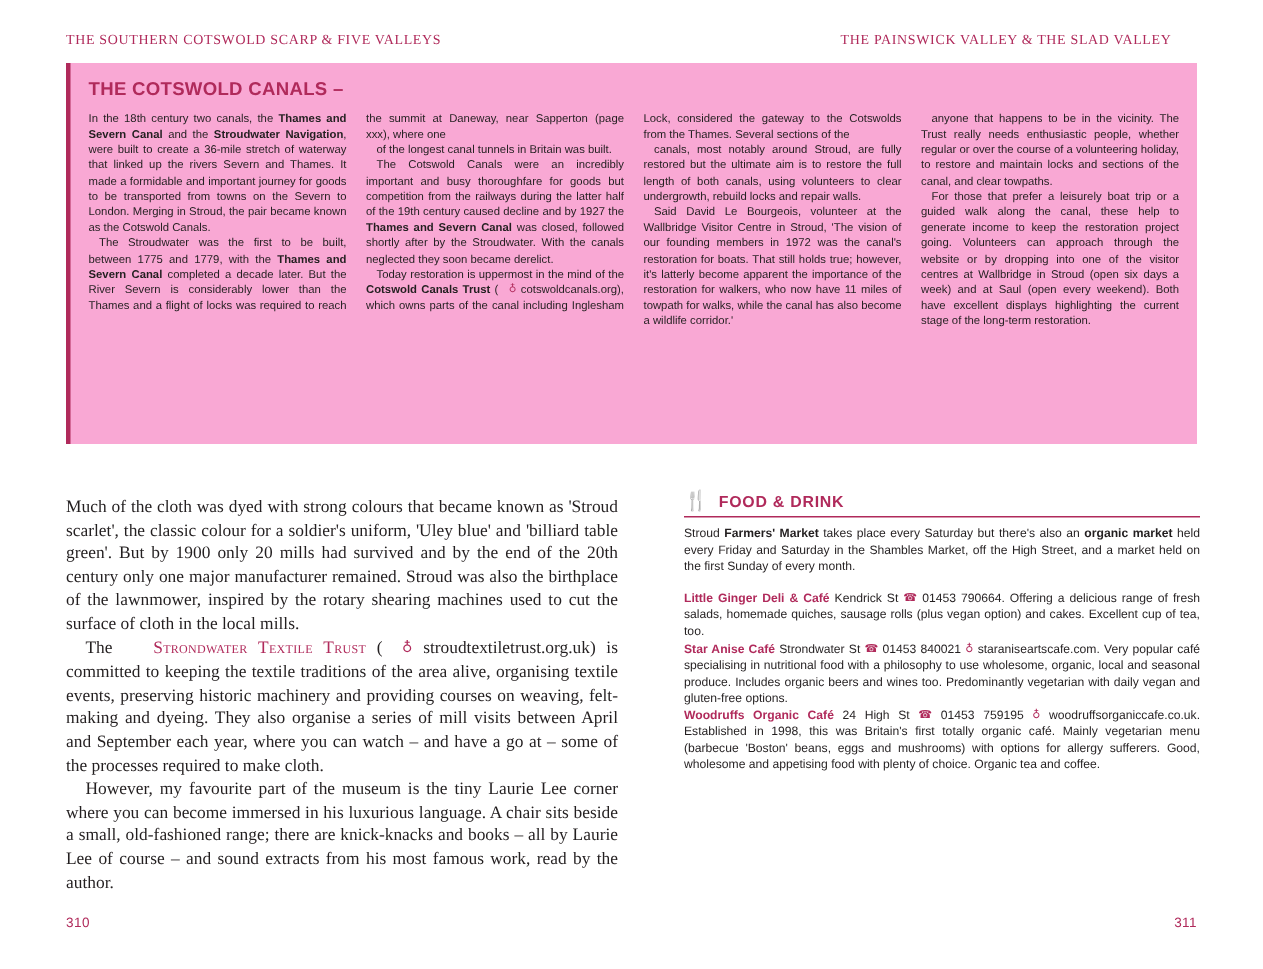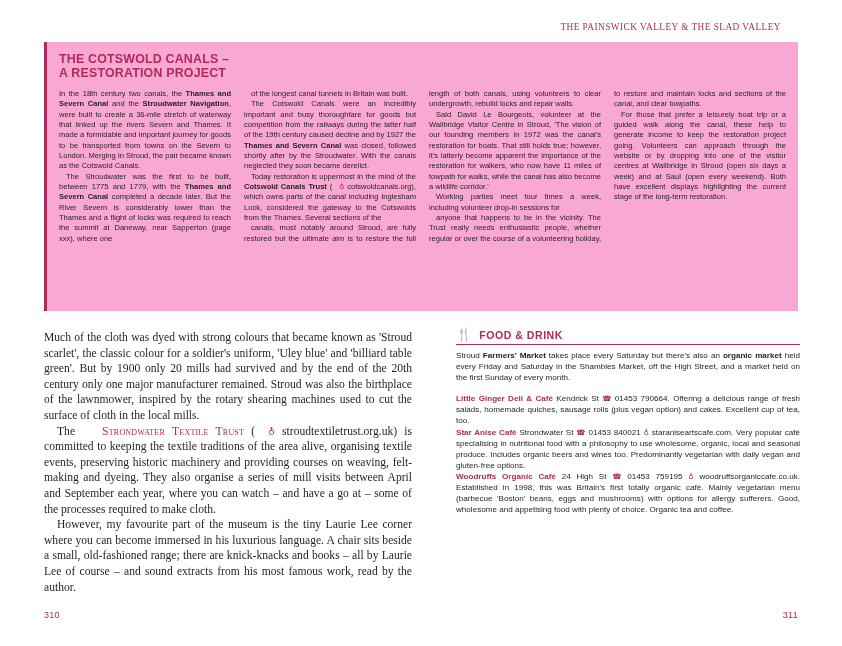--- a/index.html
+++ b/index.html
@@ -157,36 +157,35 @@
     font-weight: bold;
     color: #b02a5b;
   }
   .listing .globe, .fd-body .globe { font-size: 7.4px; }
 </style>
 </head>
 <body>
 
 <div class="page">
 
+  <div class="runhead left">THE SOUTHERN COTSWOLD SCARP &amp; FIVE VALLEYS</div>
   <div class="runhead right">THE PAINSWICK VALLEY &amp; THE SLAD VALLEY</div>
 
   <section class="feature">
     <h2>
       <span>THE COTSWOLD CANALS –</span>
-      <span class="l2">A RESTORATION PROJECT</span>
     </h2>
     <div class="feature-cols">
       <p>In the 18th century two canals, the <b>Thames and Severn Canal</b> and the <b>Stroudwater Navigation</b>, were built to create a 36-mile stretch of waterway that linked up the rivers Severn and Thames. It made a formidable and important journey for goods to be transported from towns on the Severn to London. Merging in Stroud, the pair became known as the Cotswold Canals.</p>
       <p>The Stroudwater was the first to be built, between 1775 and 1779, with the <b>Thames and Severn Canal</b> completed a decade later. But the River Severn is considerably lower than the Thames and a flight of locks was required to reach the summit at Daneway, near Sapperton (page xxx), where one</p>
       <p>of the longest canal tunnels in Britain was built.</p>
       <p>The Cotswold Canals were an incredibly important and busy thoroughfare for goods but competition from the railways during the latter half of the 19th century caused decline and by 1927 the <b>Thames and Severn Canal</b> was closed, followed shortly after by the Stroudwater. With the canals neglected they soon became derelict.</p>
       <p>Today restoration is uppermost in the mind of the <b>Cotswold Canals Trust</b> (<span class="globe">♁</span> cotswoldcanals.org), which owns parts of the canal including Inglesham Lock, considered the gateway to the Cotswolds from the Thames. Several sections of the</p>
       <p>canals, most notably around Stroud, are fully restored but the ultimate aim is to restore the full length of both canals, using volunteers to clear undergrowth, rebuild locks and repair walls.</p>
       <p>Said David Le Bourgeois, volunteer at the Wallbridge Visitor Centre in Stroud, 'The vision of our founding members in 1972 was the canal's restoration for boats. That still holds true; however, it's latterly become apparent the importance of the restoration for walkers, who now have 11 miles of towpath for walks, while the canal has also become a wildlife corridor.'</p>
-      <p>Working parties meet four times a week, including volunteer drop-in sessions for</p>
       <p>anyone that happens to be in the vicinity. The Trust really needs enthusiastic people, whether regular or over the course of a volunteering holiday, to restore and maintain locks and sections of the canal, and clear towpaths.</p>
       <p>For those that prefer a leisurely boat trip or a guided walk along the canal, these help to generate income to keep the restoration project going. Volunteers can approach through the website or by dropping into one of the visitor centres at Wallbridge in Stroud (open six days a week) and at Saul (open every weekend). Both have excellent displays highlighting the current stage of the long-term restoration.</p>
     </div>
   </section>
 
   <div class="col-left">
     <p>Much of the cloth was dyed with strong colours that became known as 'Stroud scarlet', the classic colour for a soldier's uniform, 'Uley blue' and 'billiard table green'. But by 1900 only 20 mills had survived and by the end of the 20th century only one major manufacturer remained. Stroud was also the birthplace of the lawnmower, inspired by the rotary shearing machines used to cut the surface of cloth in the local mills.</p>
     <p>
       <span>The </span><span class="sc">Strondwater Textile Trust</span><span> (</span><span class="globe">♁</span><span> </span><span class="weblink">stroudtextiletrust.org.uk</span><span>) is committed to keeping the textile traditions of the area alive, organising textile events, preserving historic machinery and providing courses on weaving, felt-making and dyeing. They also organise a series of mill visits between April and September each year, where you can watch – and have a go at – some of the processes required to make cloth.</span>
     </p>

